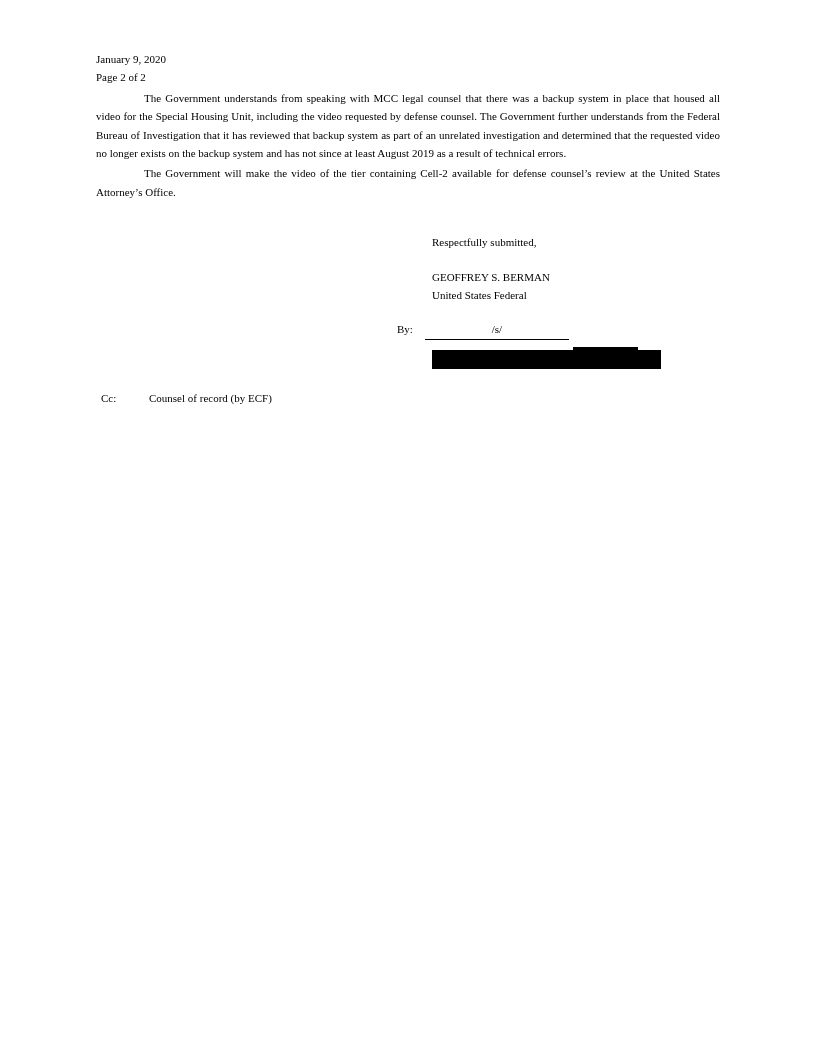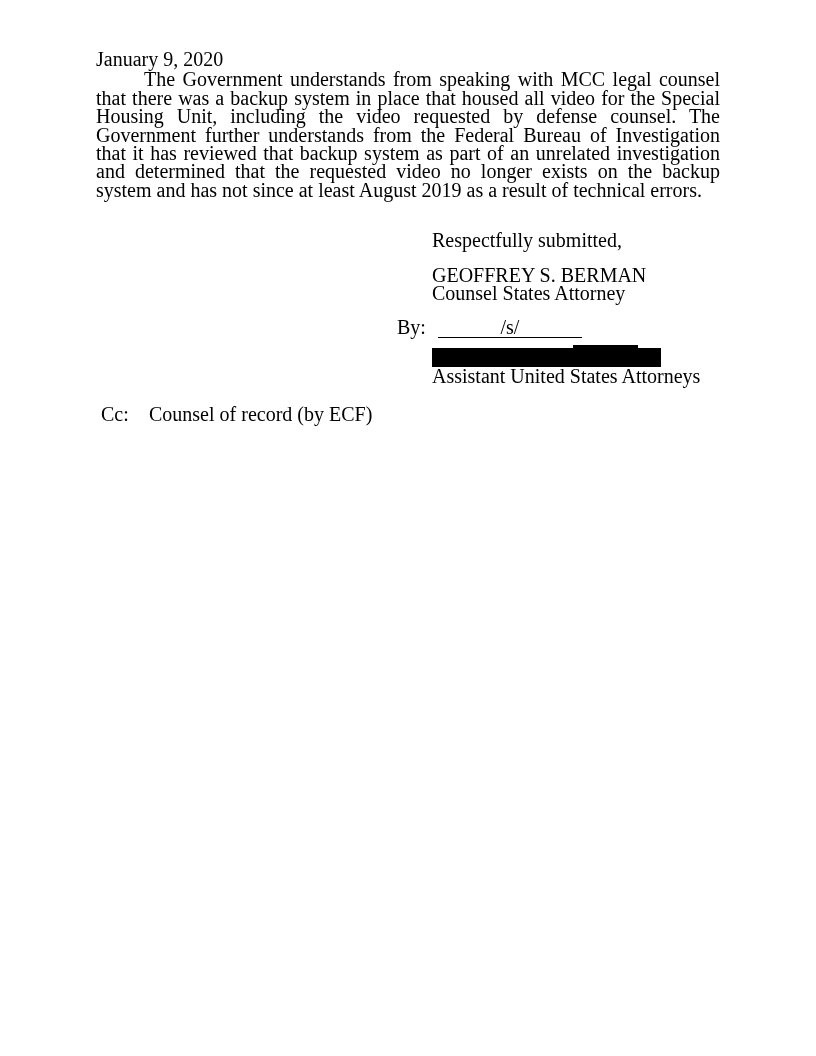--- a/index.html
+++ b/index.html
@@ -8,21 +8,21 @@
     background: #ffffff;
   }
   .page {
     position: relative;
     width: 816px;
     height: 1056px;
     box-sizing: border-box;
     padding: 50px 96px 0 96px;
     background: #ffffff;
     font-family: "Liberation Serif", "DejaVu Serif", serif;
-    font-size: 20px;
+    font-size: 11px;
     line-height: 18.4px;
     color: #000000;
     overflow: hidden;
   }
   .header-line {
     text-align: left;
   }
   .body-para {
     margin: 2px 0 0 0;
     text-align: justify;
@@ -72,36 +72,37 @@
     width: 48px;
   }
 </style>
 </head>
 <body>
 
 <div class="page">
 
   <div class="header-line">January 9, 2020</div>
 
+  <div class="header-line">Page 2 of 2</div>
 
   <p class="body-para">The Government understands from speaking with MCC legal counsel that there was a backup system in place that housed all video for the Special Housing Unit, including the video requested by defense counsel.  The Government further understands from the Federal Bureau of Investigation that it has reviewed that backup system as part of an unrelated investigation and determined that the requested video no longer exists on the backup system and has not since at least August 2019 as a result of technical errors.</p>
 
+  <p class="body-para">The Government will make the video of the tier containing Cell-2 available for defense counsel’s review at the United States Attorney’s Office.</p>
 
   <div class="closing-line">Respectfully submitted,</div>
 
   <div class="name-block">
     <div>GEOFFREY S. BERMAN</div>
-    <div>Counsel States Attorney</div>
+    <div>United States Federal</div>
   </div>
 
   <div class="by-line">
     <span>By:</span><span class="sig-underline">/s/</span>
   </div>
 
   <div class="redaction-bar"></div>
 
-  <div class="signers-title">Assistant United States Attorneys</div>
 
   <div class="cc-line">
     <span class="cc-label">Cc:</span><span>Counsel of record (by ECF)</span>
   </div>
 
 </div>
 
 </body></html>

